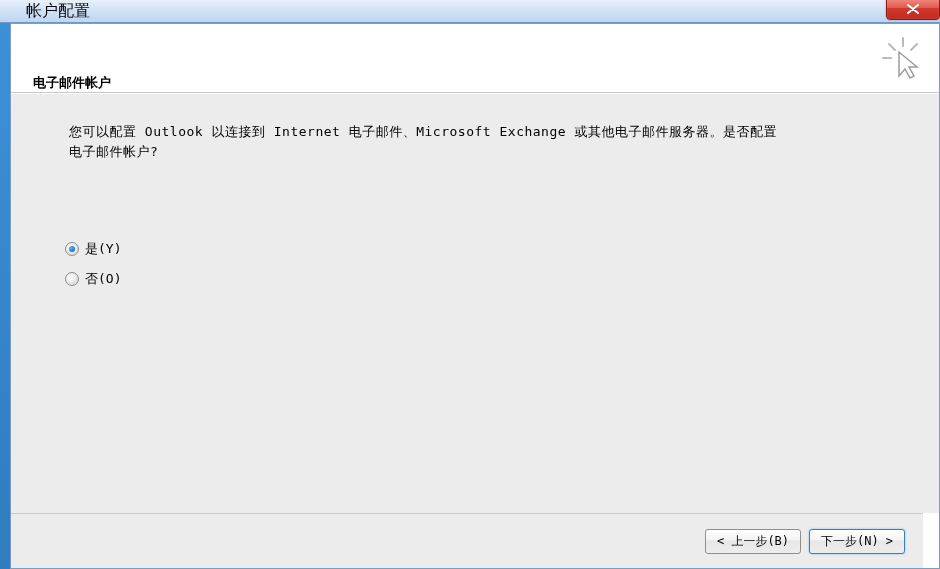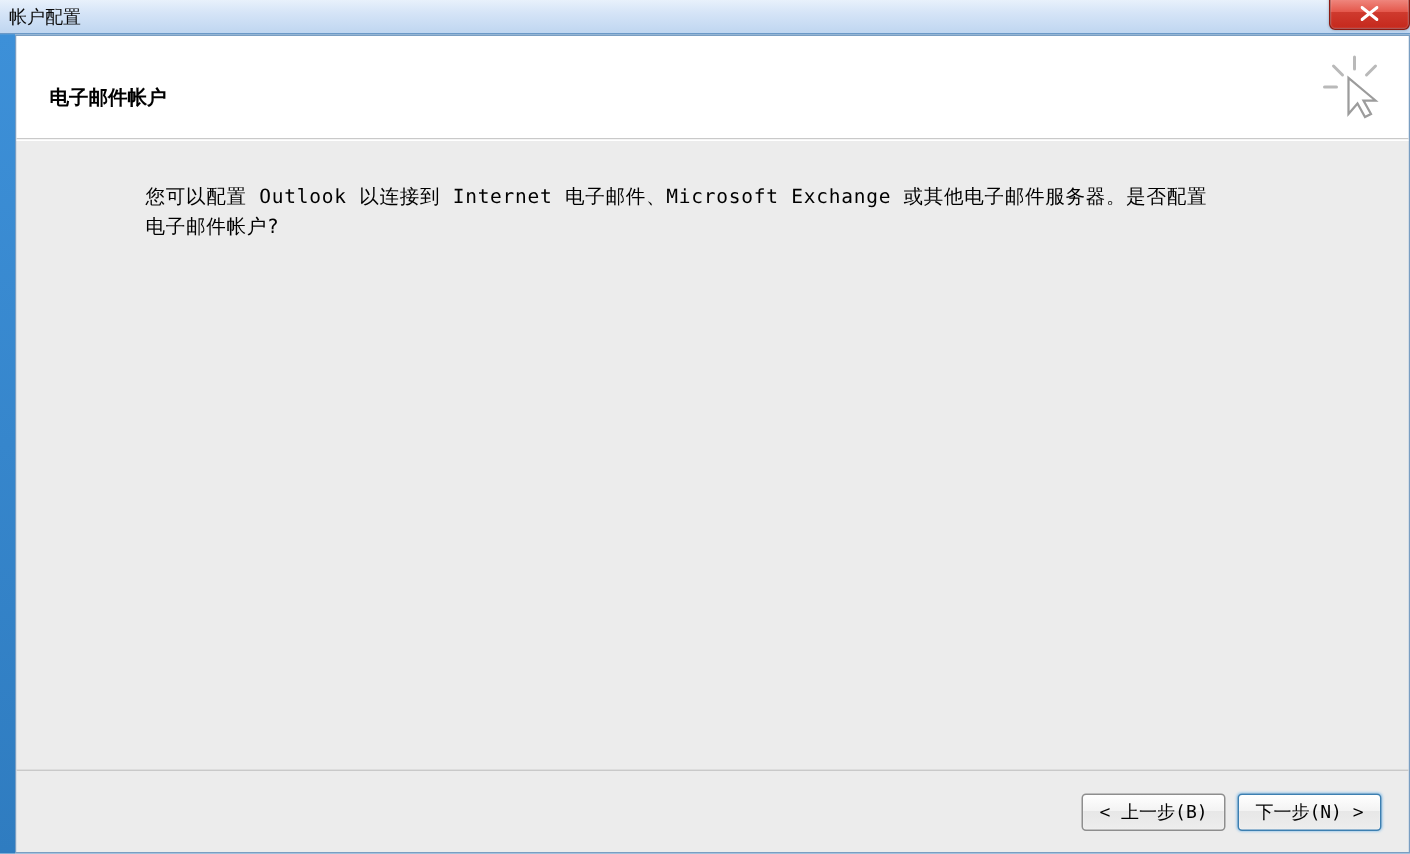--- a/index.html
+++ b/index.html
@@ -25,22 +25,23 @@
     height: 23px;
     background: linear-gradient(to bottom, #e8f1fb 0%, #d5e4f7 40%, #bfd6f0 100%);
     border-bottom: 1px solid #6b99c7;
     position: relative;
     display: flex;
     align-items: center;
     padding-left: 6px;
     color: #000;
   }
   .titlebar-title {
-    font-size: 12px;
+    font-size: 16px;
     color: #0a0a0a;
+    margin-left: 20px;
   }
   .close-btn {
     position: absolute;
     right: 0px;
     top: -2px;
     width: 54px;
     height: 22px;
     background: linear-gradient(to bottom, #f08b82 0%, #e4574b 45%, #cf3a2e 46%, #c5281c 100%);
     border: 1px solid #8b1a12;
     border-bottom-left-radius: 4px;
@@ -70,21 +71,21 @@
     bottom: 0;
     background: #fff;
     border: 1px solid #7a9ec2;
   }
   .header-band {
     height: 69px;
     background: #ffffff;
     border-bottom: 1px solid #c9c9c9;
     position: relative;
     display: flex;
-    align-items: center;
+    align-items: flex-end;
     padding: 14px 22px 0 22px;
   }
   .header-title {
     font-size: 13px;
     font-weight: bold;
     color: #000;
   }
   .header-icon {
     position: absolute;
     right: 14px;
@@ -102,21 +103,20 @@
     border-top: 1px solid #ffffff;
     padding: 28px 58px;
     color: #000;
     font-family: "SimSun", monospace;
     font-size: 13px;
   }
   .desc {
     line-height: 1.5;
     max-width: 720px;
     letter-spacing: 0.5px;
-    margin-left: 28px;
   }
   .options {
     margin-top: 78px;
     margin-left: -4px;
   }
   .option-row {
     display: flex;
     align-items: center;
     margin-bottom: 10px;
     height: 20px;
@@ -139,21 +139,21 @@
     height: 6px;
     border-radius: 50%;
     background: radial-gradient(circle at 35% 35%, #6bb2f0 0%, #2a7bc8 60%, #0a4e8a 100%);
   }
   .option-label {
     font-size: 13px;
   }
   .footer {
     position: absolute;
     left: 0;
-    right: 0;
+    right: 16px;
     bottom: 0;
     height: 55px;
     background: #ececec;
     border-top: 1px solid #c9c9c9;
     display: flex;
     align-items: center;
     justify-content: flex-end;
     padding-right: 18px;
     gap: 8px;
   }
@@ -208,20 +208,30 @@
             <line x1="2" y1="22" x2="10" y2="22"></line>
             <path d="M18 16 L18 40 L24 33 L29 42 L33 40 L28 31 L36 31 Z" fill="#ffffff" stroke="#9c9c9c" stroke-width="1.5"></path>
           </g>
         </svg>
       </div>
     </div>
 
     <div class="content">
       <div class="desc">您可以配置 Outlook 以连接到 Internet 电子邮件、Microsoft Exchange 或其他电子邮件服务器。是否配置电子邮件帐户?</div>
 
+      <div class="options">
+        <div class="option-row">
+          <span class="radio selected"></span>
+          <span class="option-label">是(Y)</span>
+        </div>
+        <div class="option-row">
+          <span class="radio"></span>
+          <span class="option-label">否(O)</span>
+        </div>
+      </div>
     </div>
 
     <div class="footer">
       <div class="btn">
         <span>&lt; 上一步(B)</span>
       </div>
       <div class="btn default">
         <span>下一步(N) &gt;</span>
       </div>
     </div>

